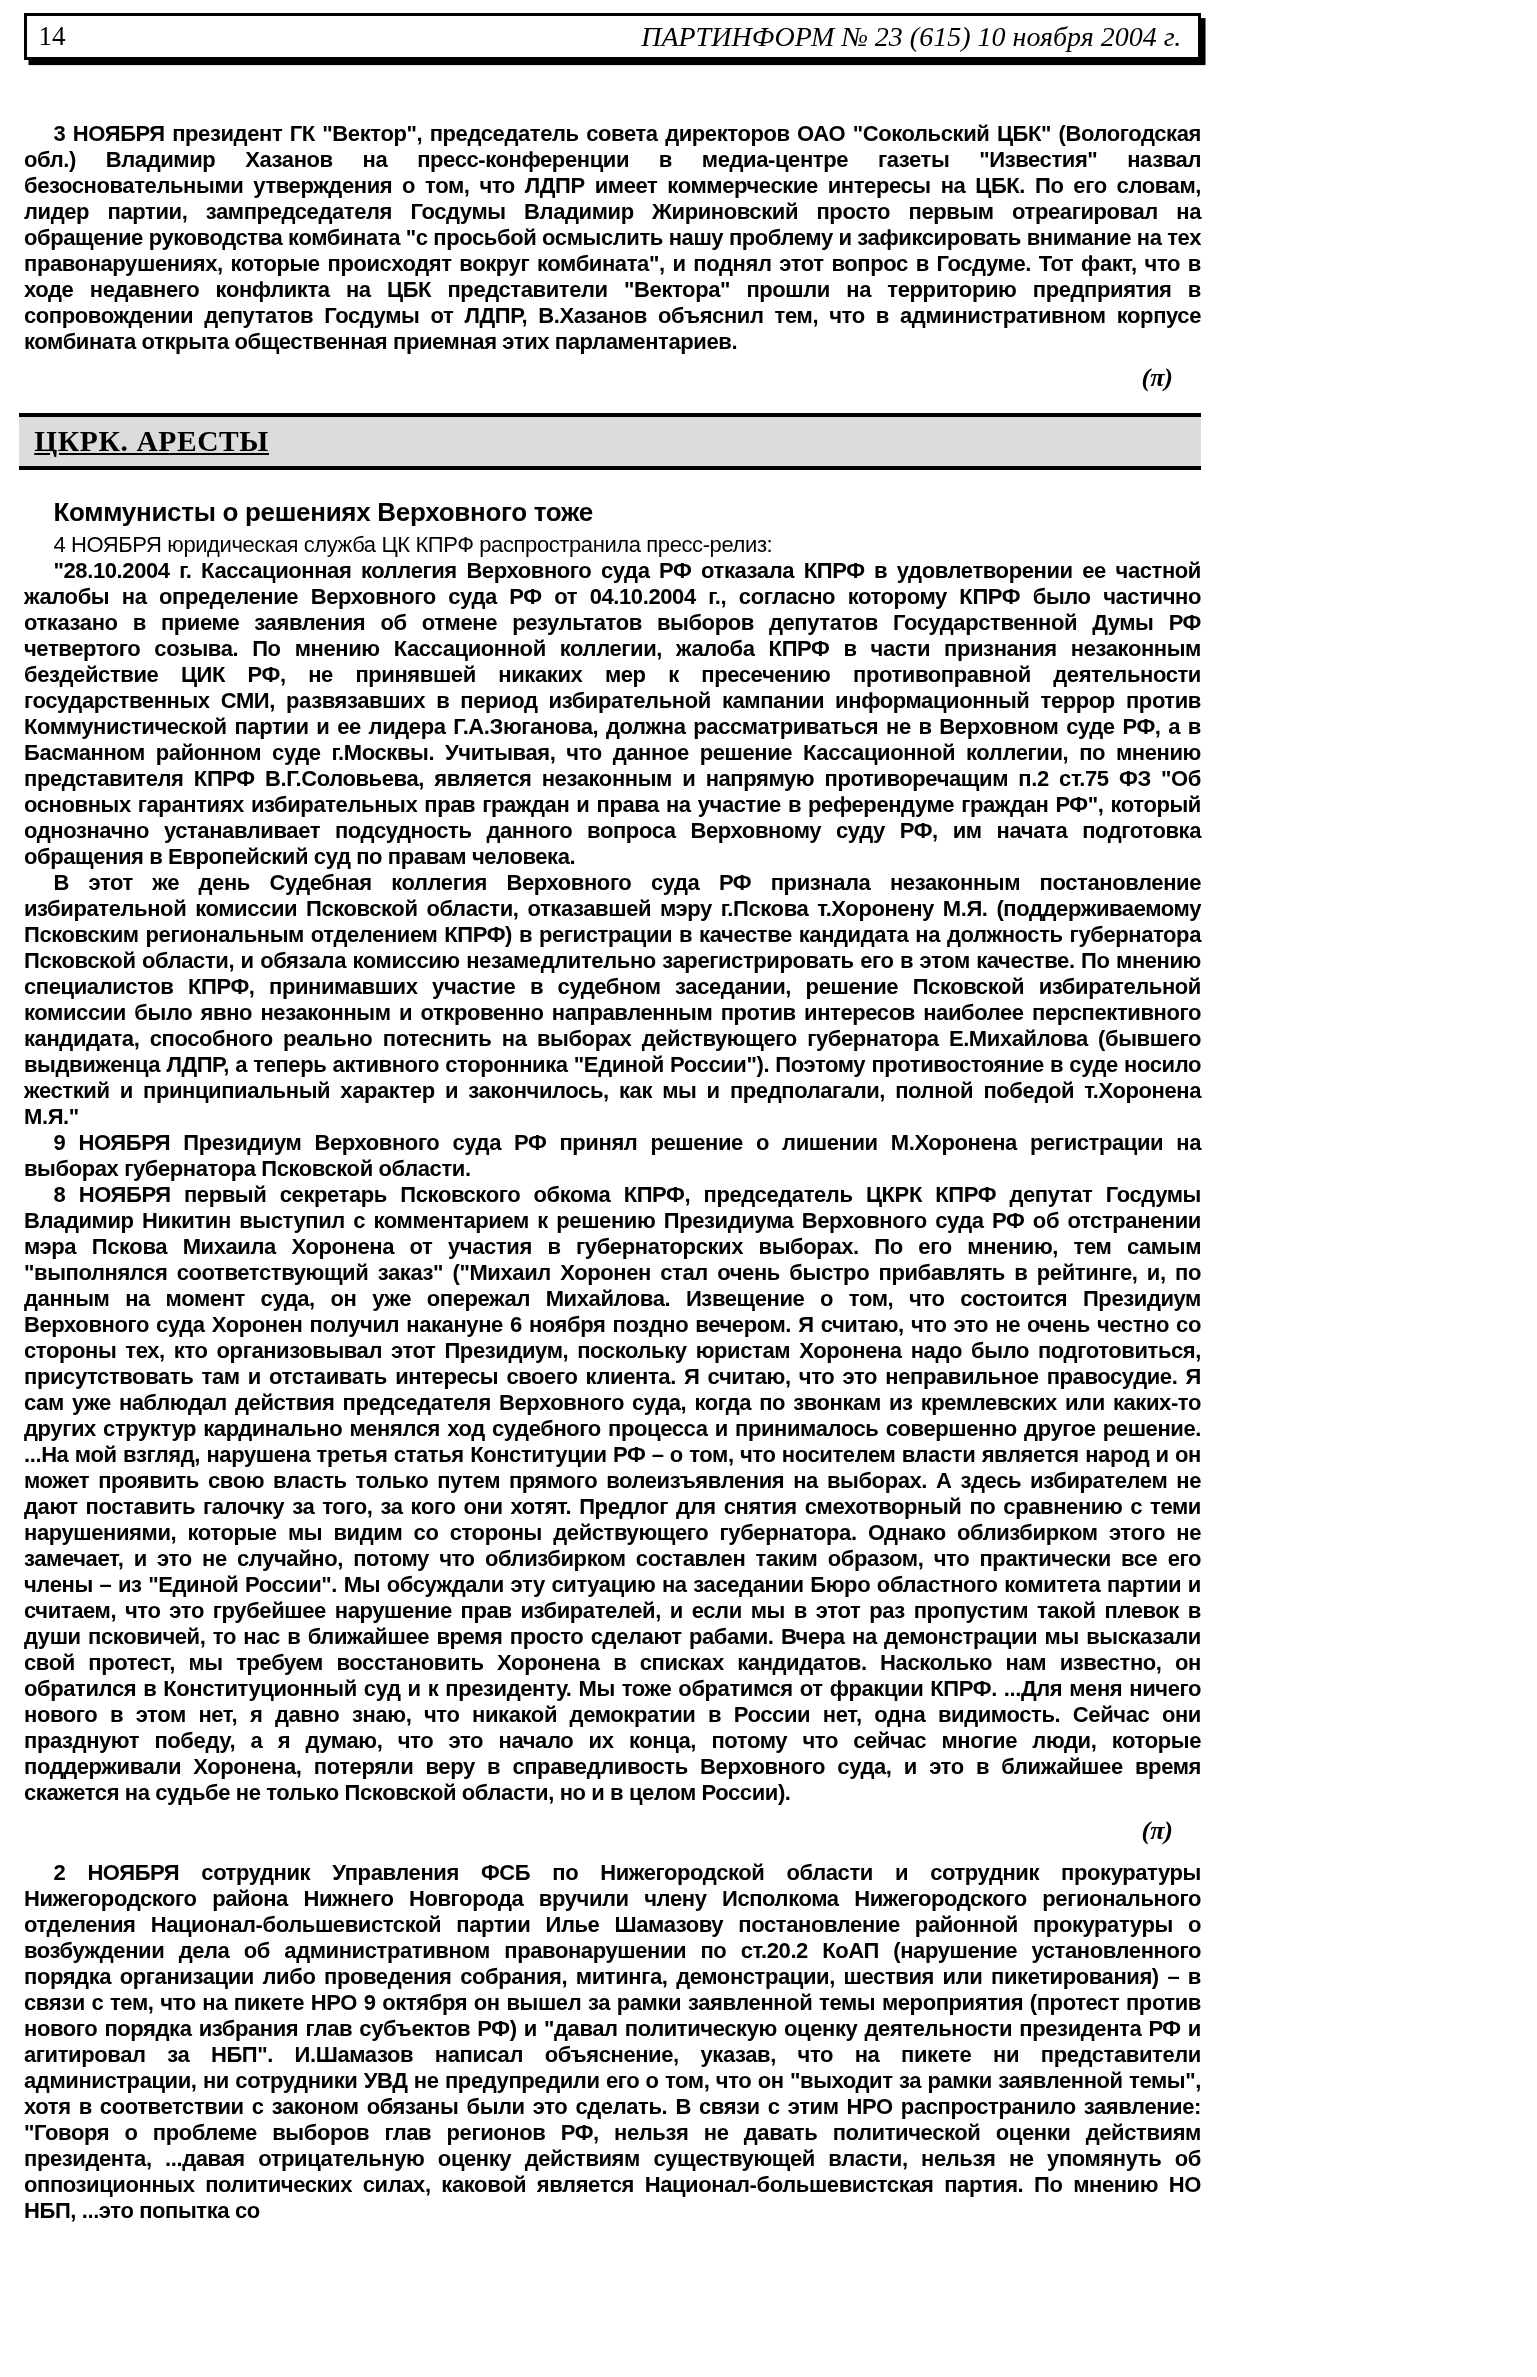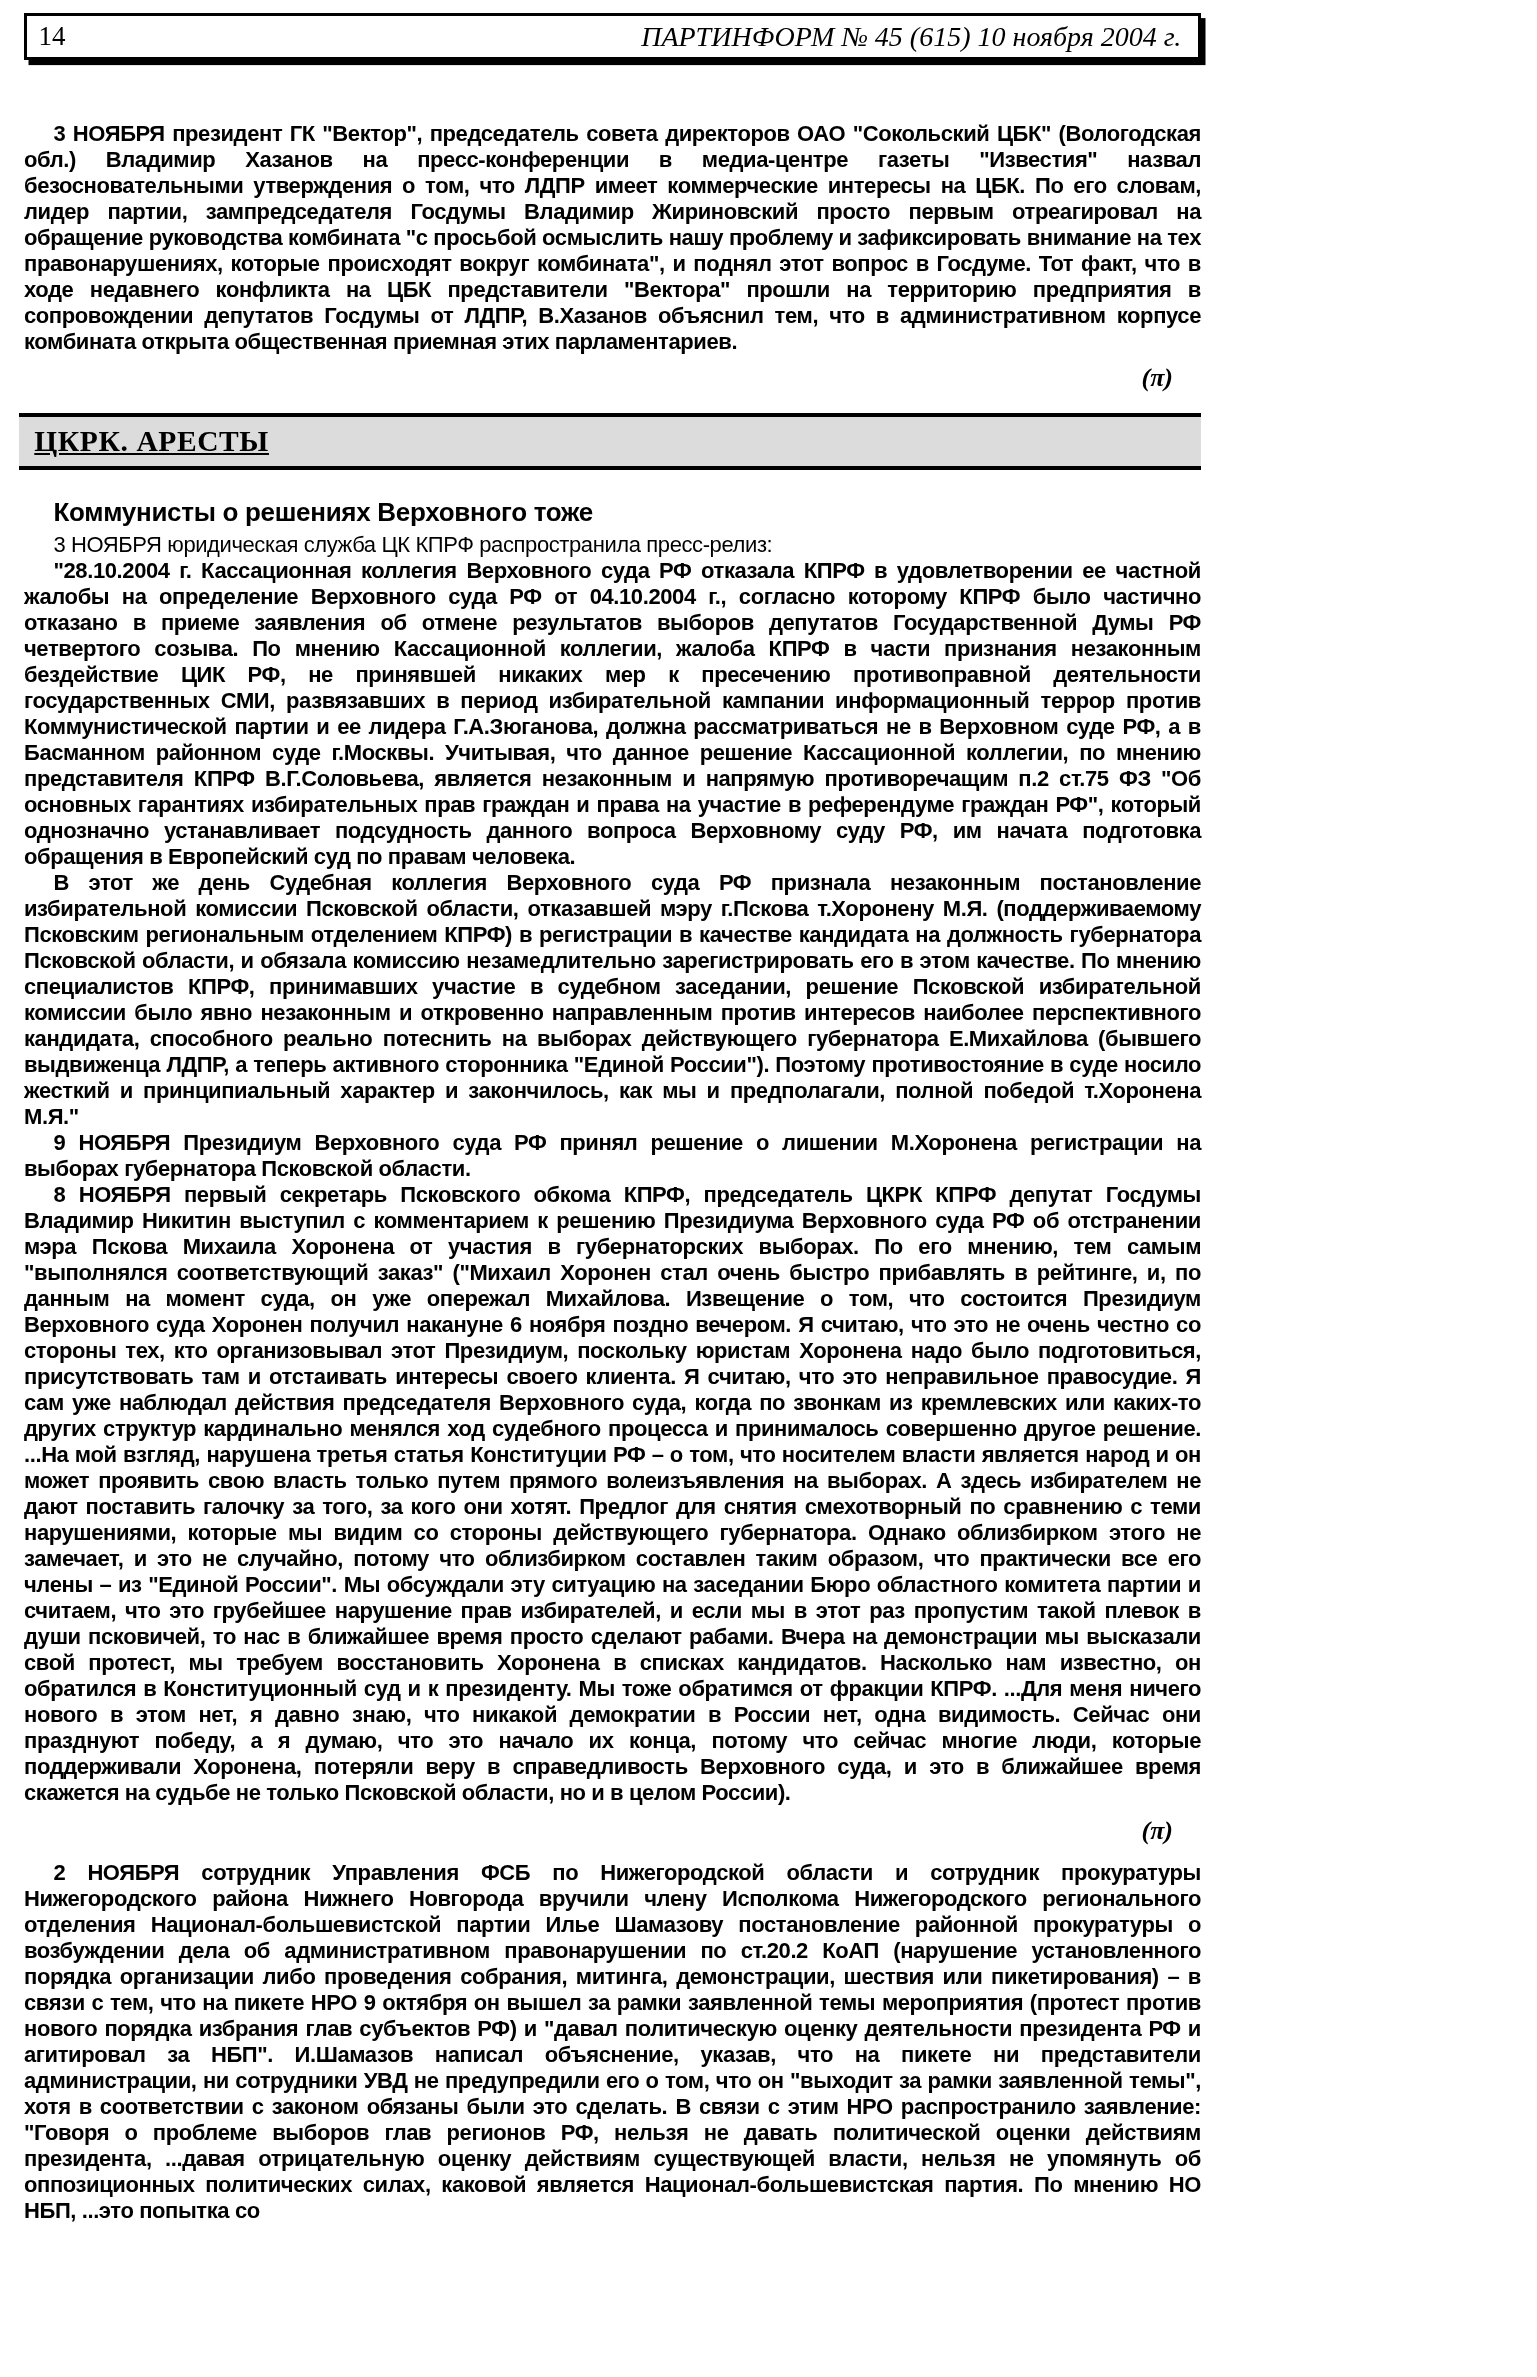--- a/index.html
+++ b/index.html
@@ -94,35 +94,35 @@
     letter-spacing: -0.3px;
   }
 </style>
 </head>
 <body>
 
 <div class="page">
 
   <div class="header-box">
     <span class="page-num">14</span>
-    <span class="issue-title">ПАРТИНФОРМ № 45 (615) 10 ноября 2004 г.</span>
+    <span class="issue-title">ПАРТИНФОРМ № 23 (615) 10 ноября 2004 г.</span>
   </div>
 
   <div class="body-text">
 
     <p class="para">3 НОЯБРЯ президент ГК "Вектор", председатель совета директоров ОАО "Сокольский ЦБК" (Вологодская обл.) Владимир Хазанов на пресс-конференции в медиа-центре газеты "Известия" назвал безосновательными утверждения о том, что ЛДПР имеет коммерческие интересы на ЦБК. По его словам, лидер партии, зампредседателя Госдумы Владимир Жириновский просто первым отреагировал на обращение руководства комбината "с просьбой осмыслить нашу проблему и зафиксировать внимание на тех правонарушениях, которые происходят вокруг комбината", и поднял этот вопрос в Госдуме. Тот факт, что в ходе недавнего конфликта на ЦБК представители "Вектора" прошли на территорию предприятия в сопровождении депутатов Госдумы от ЛДПР, В.Хазанов объяснил тем, что в административном корпусе комбината открыта общественная приемная этих парламентариев.</p>
 
     <div class="pi-line">(π)</div>
 
     <div class="section-box">
       <span class="section-title">ЦКРК. АРЕСТЫ</span>
     </div>
 
     <h2 class="article-title">Коммунисты о решениях Верховного тоже</h2>
-    <p class="para lead">3 НОЯБРЯ юридическая служба ЦК КПРФ распространила пресс-релиз:</p>
+    <p class="para lead">4 НОЯБРЯ юридическая служба ЦК КПРФ распространила пресс-релиз:</p>
 
     <p class="para">"28.10.2004 г. Кассационная коллегия Верховного суда РФ отказала КПРФ в удовлетворении ее частной жалобы на определение Верховного суда РФ от 04.10.2004 г., согласно которому КПРФ было частично отказано в приеме заявления об отмене результатов выборов депутатов Государственной Думы РФ четвертого созыва. По мнению Кассационной коллегии, жалоба КПРФ в части признания незаконным бездействие ЦИК РФ, не принявшей никаких мер к пресечению противоправной деятельности государственных СМИ, развязавших в период избирательной кампании информационный террор против Коммунистической партии и ее лидера Г.А.Зюганова, должна рассматриваться не в Верховном суде РФ, а в Басманном районном суде г.Москвы. Учитывая, что данное решение Кассационной коллегии, по мнению представителя КПРФ В.Г.Соловьева, является незаконным и напрямую противоречащим п.2 ст.75 ФЗ "Об основных гарантиях избирательных прав граждан и права на участие в референдуме граждан РФ", который однозначно устанавливает подсудность данного вопроса Верховному суду РФ, им начата подготовка обращения в Европейский суд по правам человека.</p>
     <p class="para">В этот же день Судебная коллегия Верховного суда РФ признала незаконным постановление избирательной комиссии Псковской области, отказавшей мэру г.Пскова т.Хоронену М.Я. (поддерживаемому Псковским региональным отделением КПРФ) в регистрации в качестве кандидата на должность губернатора Псковской области, и обязала комиссию незамедлительно зарегистрировать его в этом качестве. По мнению специалистов КПРФ, принимавших участие в судебном заседании, решение Псковской избирательной комиссии было явно незаконным и откровенно направленным против интересов наиболее перспективного кандидата, способного реально потеснить на выборах действующего губернатора Е.Михайлова (бывшего выдвиженца ЛДПР, а теперь активного сторонника "Единой России"). Поэтому противостояние в суде носило жесткий и принципиальный характер и закончилось, как мы и предполагали, полной победой т.Хоронена М.Я."</p>
     <p class="para">9 НОЯБРЯ Президиум Верховного суда РФ принял решение о лишении М.Хоронена регистрации на выборах губернатора Псковской области.</p>
     <p class="para">8 НОЯБРЯ первый секретарь Псковского обкома КПРФ, председатель ЦКРК КПРФ депутат Госдумы Владимир Никитин выступил с комментарием к решению Президиума Верховного суда РФ об отстранении мэра Пскова Михаила Хоронена от участия в губернаторских выборах. По его мнению, тем самым "выполнялся соответствующий заказ" ("Михаил Хоронен стал очень быстро прибавлять в рейтинге, и, по данным на момент суда, он уже опережал Михайлова. Извещение о том, что состоится Президиум Верховного суда Хоронен получил накануне 6 ноября поздно вечером. Я считаю, что это не очень честно со стороны тех, кто организовывал этот Президиум, поскольку юристам Хоронена надо было подготовиться, присутствовать там и отстаивать интересы своего клиента. Я считаю, что это неправильное правосудие. Я сам уже наблюдал действия председателя Верховного суда, когда по звонкам из кремлевских или каких-то других структур кардинально менялся ход судебного процесса и принималось совершенно другое решение. ...На мой взгляд, нарушена третья статья Конституции РФ – о том, что носителем власти является народ и он может проявить свою власть только путем прямого волеизъявления на выборах. А здесь избирателем не дают поставить галочку за того, за кого они хотят. Предлог для снятия смехотворный по сравнению с теми нарушениями, которые мы видим со стороны действующего губернатора. Однако облизбирком этого не замечает, и это не случайно, потому что облизбирком составлен таким образом, что практически все его члены – из "Единой России". Мы обсуждали эту ситуацию на заседании Бюро областного комитета партии и считаем, что это грубейшее нарушение прав избирателей, и если мы в этот раз пропустим такой плевок в души псковичей, то нас в ближайшее время просто сделают рабами. Вчера на демонстрации мы высказали свой протест, мы требуем восстановить Хоронена в списках кандидатов. Насколько нам известно, он обратился в Конституционный суд и к президенту. Мы тоже обратимся от фракции КПРФ. ...Для меня ничего нового в этом нет, я давно знаю, что никакой демократии в России нет, одна видимость. Сейчас они празднуют победу, а я думаю, что это начало их конца, потому что сейчас многие люди, которые поддерживали Хоронена, потеряли веру в справедливость Верховного суда, и это в ближайшее время скажется на судьбе не только Псковской области, но и в целом России).</p>
 
     <div class="pi-line second">(π)</div>
 
     <p class="para">2 НОЯБРЯ сотрудник Управления ФСБ по Нижегородской области и сотрудник прокуратуры Нижегородского района Нижнего Новгорода вручили члену Исполкома Нижегородского регионального отделения Национал-большевистской партии Илье Шамазову постановление районной прокуратуры о возбуждении дела об административном правонарушении по ст.20.2 КоАП (нарушение установленного порядка организации либо проведения собрания, митинга, демонстрации, шествия или пикетирования) – в связи с тем, что на пикете НРО 9 октября он вышел за рамки заявленной темы мероприятия (протест против нового порядка избрания глав субъектов РФ) и "давал политическую оценку деятельности президента РФ и агитировал за НБП". И.Шамазов написал объяснение, указав, что на пикете ни представители администрации, ни сотрудники УВД не предупредили его о том, что он "выходит за рамки заявленной темы", хотя в соответствии с законом обязаны были это сделать. В связи с этим НРО распространило заявление: "Говоря о проблеме выборов глав регионов РФ, нельзя не давать политической оценки действиям президента, ...давая отрицательную оценку действиям существующей власти, нельзя не упомянуть об оппозиционных политических силах, каковой является Национал-большевистская партия. По мнению НО НБП, ...это попытка со</p>
 

